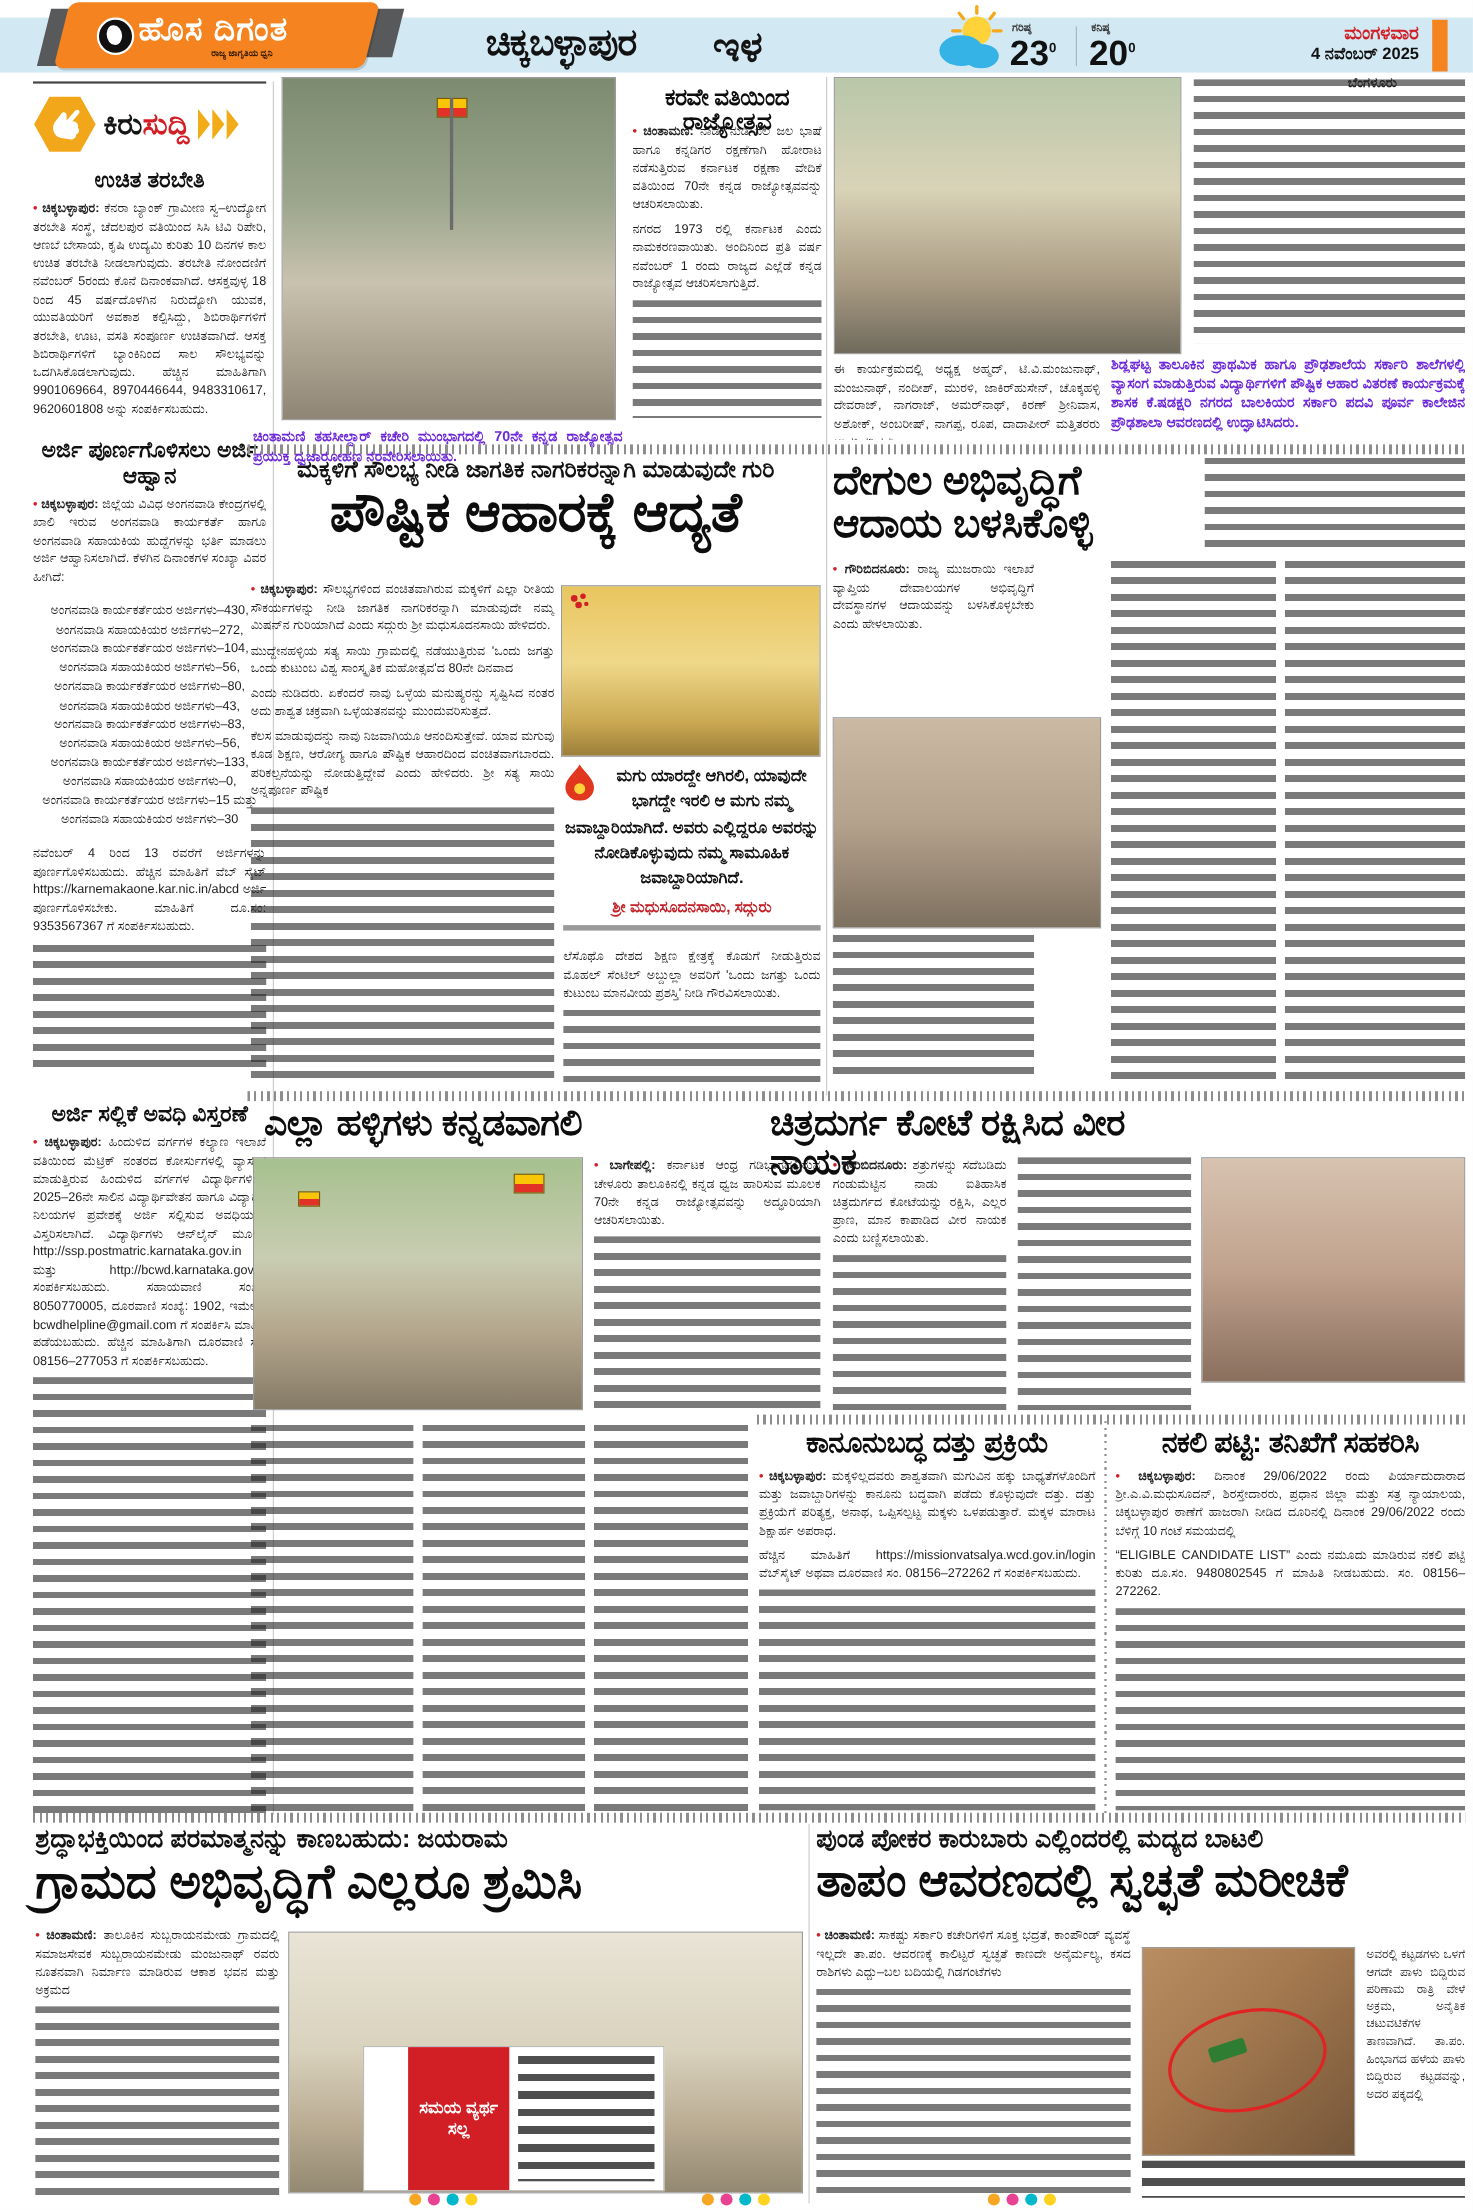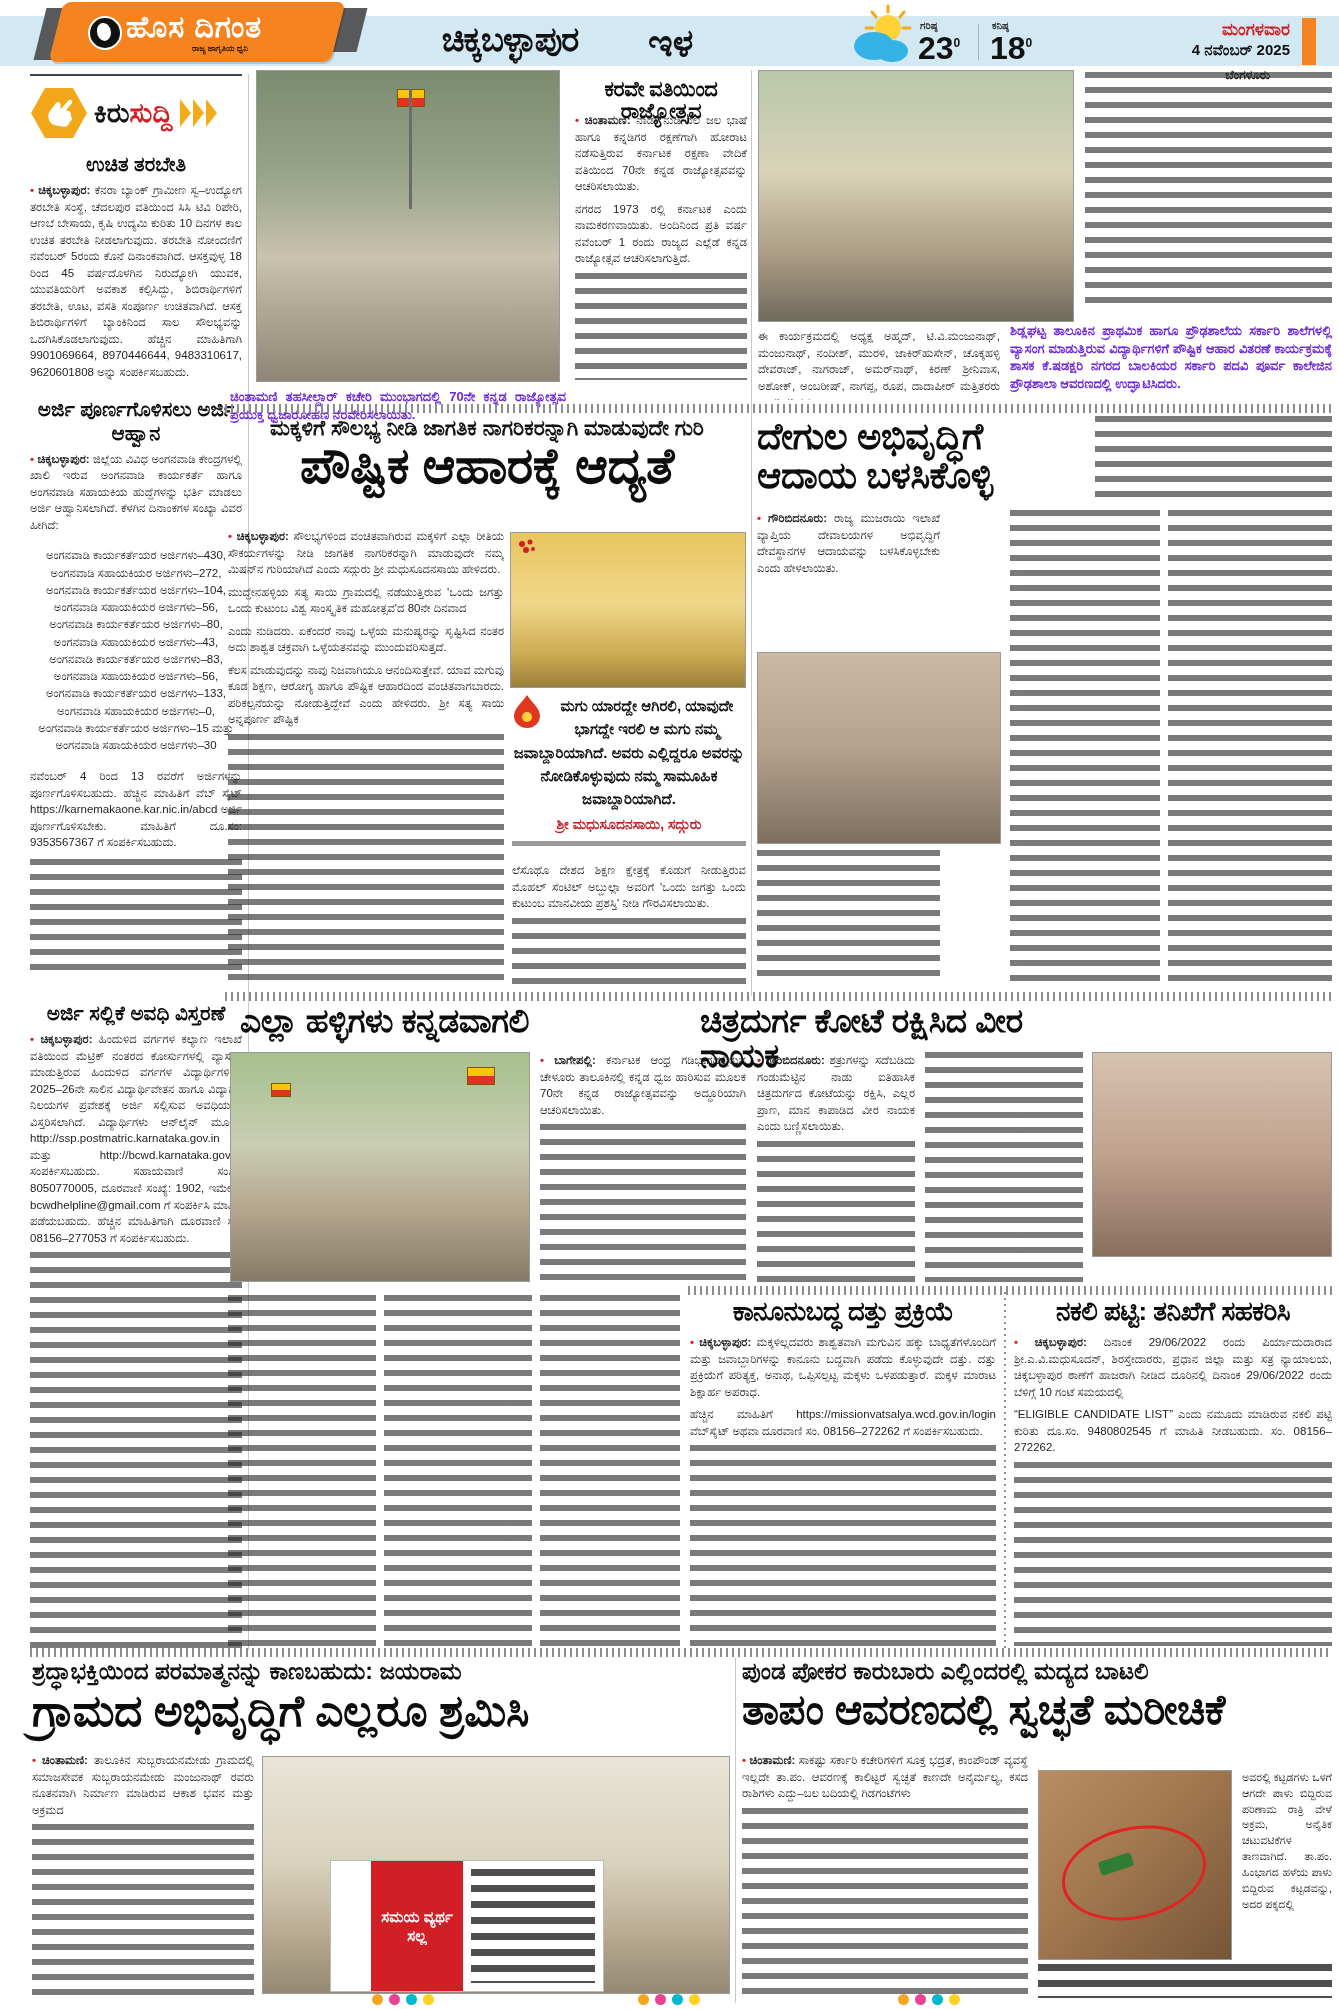--- a/index.html
+++ b/index.html
@@ -90,21 +90,21 @@
         <line x1="14" y1="24" x2="21" y2="24"></line>
     </g>
     <circle cx="36" cy="24" r="13" fill="#ffd23a"></circle>
     <ellipse cx="22" cy="42" rx="20" ry="14" fill="#35b3e7"></ellipse>
     <ellipse cx="40" cy="47" rx="16" ry="11" fill="#35b3e7"></ellipse>
   </svg>
   <div class="abs wlabel" style="left:920px;top:20px;">ಗರಿಷ್ಠ</div>
   <div class="abs wtemp" style="left:918px;top:32px;"><span>23</span><sup>0</sup></div>
   <div class="abs" style="left:978px;top:24px;width:1px;height:36px;background:#9db6c2;"></div>
   <div class="abs wlabel" style="left:992px;top:20px;">ಕನಿಷ್ಠ</div>
-  <div class="abs wtemp" style="left:990px;top:32px;"><span>18</span><sup>0</sup></div>
+  <div class="abs wtemp" style="left:990px;top:32px;"><span>20</span><sup>0</sup></div>
 
   <div class="abs day" style="left:1110px;top:20px;width:180px;">ಮಂಗಳವಾರ</div>
   <div class="abs date" style="left:1110px;top:41px;width:180px;">4 ನವೆಂಬರ್ 2025</div>
   <div class="abs city" style="left:1110px;top:68px;width:160px;">ಬೆಂಗಳೂರು</div>
   <div class="abs" style="left:1302px;top:18px;width:14px;height:47px;background:#f5831f;"></div>
 
   <div class="abs" style="left:30px;top:74px;width:212px;height:1576px;display:flex;flex-direction:column;">
     <div style="border-top:2px solid #444;padding-top:8px;"></div>
     <div class="ks-wrap">
       <svg width="58" height="58" viewBox="0 0 58 58">

